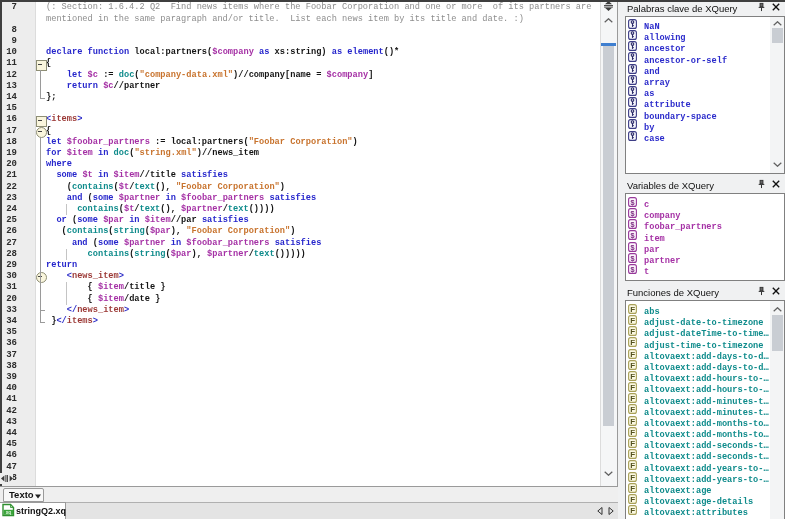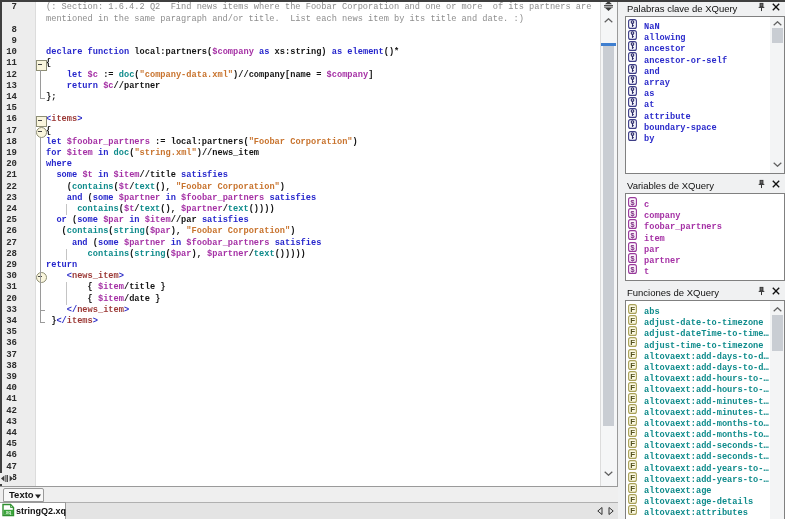--- a/index.html
+++ b/index.html
@@ -233,39 +233,39 @@
             <rect x="0.6" y="0.6" width="7.8" height="8.8" rx="2" fill="#f6f6fc" stroke="#3d3d86" stroke-width="1.1"></rect>
             <circle cx="4.5" cy="3.1" r="1.3" fill="none" stroke="#2a2a68" stroke-width="1.1"></circle>
             <line x1="4.5" y1="4.4" x2="4.5" y2="7.9" stroke="#2a2a68" stroke-width="1.1"></line>
             <line x1="4.5" y1="6.6" x2="5.9" y2="6.6" stroke="#2a2a68" stroke-width="0.9"></line>
           </svg></span><span class="kwt">as</span></div>
       <div class="li"><span class="lic"><svg class="ic" width="9" height="10" viewBox="0 0 9 10">
             <rect x="0.6" y="0.6" width="7.8" height="8.8" rx="2" fill="#f6f6fc" stroke="#3d3d86" stroke-width="1.1"></rect>
             <circle cx="4.5" cy="3.1" r="1.3" fill="none" stroke="#2a2a68" stroke-width="1.1"></circle>
             <line x1="4.5" y1="4.4" x2="4.5" y2="7.9" stroke="#2a2a68" stroke-width="1.1"></line>
             <line x1="4.5" y1="6.6" x2="5.9" y2="6.6" stroke="#2a2a68" stroke-width="0.9"></line>
-          </svg></span><span class="kwt">at</span></div>
-      <div class="li"><span class="lic"><svg class="ic" width="9" height="10" viewBox="0 0 9 10">
-            <rect x="0.6" y="0.6" width="7.8" height="8.8" rx="2" fill="#f6f6fc" stroke="#3d3d86" stroke-width="1.1"></rect>
-            <circle cx="4.5" cy="3.1" r="1.3" fill="none" stroke="#2a2a68" stroke-width="1.1"></circle>
-            <line x1="4.5" y1="4.4" x2="4.5" y2="7.9" stroke="#2a2a68" stroke-width="1.1"></line>
-            <line x1="4.5" y1="6.6" x2="5.9" y2="6.6" stroke="#2a2a68" stroke-width="0.9"></line>
           </svg></span><span class="kwt">attribute</span></div>
       <div class="li"><span class="lic"><svg class="ic" width="9" height="10" viewBox="0 0 9 10">
             <rect x="0.6" y="0.6" width="7.8" height="8.8" rx="2" fill="#f6f6fc" stroke="#3d3d86" stroke-width="1.1"></rect>
             <circle cx="4.5" cy="3.1" r="1.3" fill="none" stroke="#2a2a68" stroke-width="1.1"></circle>
             <line x1="4.5" y1="4.4" x2="4.5" y2="7.9" stroke="#2a2a68" stroke-width="1.1"></line>
             <line x1="4.5" y1="6.6" x2="5.9" y2="6.6" stroke="#2a2a68" stroke-width="0.9"></line>
           </svg></span><span class="kwt">boundary-space</span></div>
       <div class="li"><span class="lic"><svg class="ic" width="9" height="10" viewBox="0 0 9 10">
             <rect x="0.6" y="0.6" width="7.8" height="8.8" rx="2" fill="#f6f6fc" stroke="#3d3d86" stroke-width="1.1"></rect>
             <circle cx="4.5" cy="3.1" r="1.3" fill="none" stroke="#2a2a68" stroke-width="1.1"></circle>
             <line x1="4.5" y1="4.4" x2="4.5" y2="7.9" stroke="#2a2a68" stroke-width="1.1"></line>
             <line x1="4.5" y1="6.6" x2="5.9" y2="6.6" stroke="#2a2a68" stroke-width="0.9"></line>
           </svg></span><span class="kwt">by</span></div>
+      <div class="li"><span class="lic"><svg class="ic" width="9" height="10" viewBox="0 0 9 10">
+            <rect x="0.6" y="0.6" width="7.8" height="8.8" rx="2" fill="#f6f6fc" stroke="#3d3d86" stroke-width="1.1"></rect>
+            <circle cx="4.5" cy="3.1" r="1.3" fill="none" stroke="#2a2a68" stroke-width="1.1"></circle>
+            <line x1="4.5" y1="4.4" x2="4.5" y2="7.9" stroke="#2a2a68" stroke-width="1.1"></line>
+            <line x1="4.5" y1="6.6" x2="5.9" y2="6.6" stroke="#2a2a68" stroke-width="0.9"></line>
+          </svg></span><span class="kwt">case</span></div>
     </div>
     <div class="sb" style="right:0;top:0;width:14px;height:100%"></div>
     <div class="sbbtn" style="right:2.5px;top:4px">
       <svg width="9" height="5" viewBox="0 0 9 5">
         <polyline points="0.7,4.3 4.5,0.7 8.3,4.3" fill="none" stroke="#606060" stroke-width="1.2"></polyline>
       </svg>
     </div>
     <div class="sbthumb" style="right:1.5px;top:11px;width:11px;height:15px"></div>
     <div class="sbbtn" style="right:2.5px;top:145px">
       <svg width="9" height="5" viewBox="0 0 9 5">

